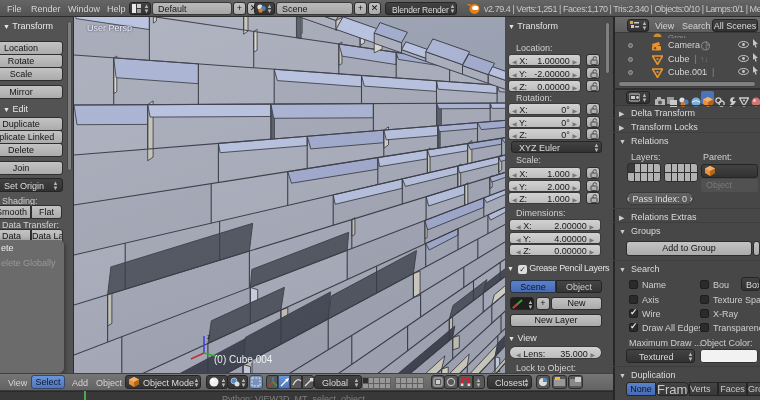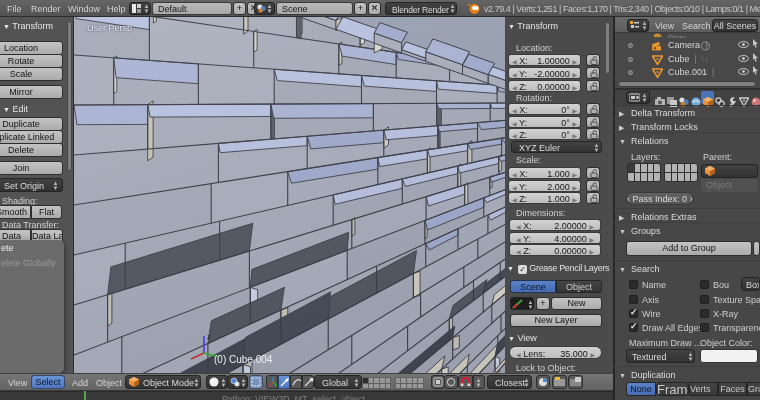--- a/index.html
+++ b/index.html
@@ -938,21 +938,21 @@
 <div class="abs" style="left:642px;top:309px;font-size:9px;color:#cfcfcf;white-space:nowrap;max-width:70px;overflow:hidden;">Wire</div>
 <div class="cb" style="left:700px;top:309px;"></div>
 <div class="abs" style="left:713px;top:309px;font-size:9px;color:#cfcfcf;white-space:nowrap;max-width:70px;overflow:hidden;">X-Ray</div>
 <div class="cb" style="left:629px;top:323px;"></div>
 <div class="ck" style="left:630px;top:321px;">✓</div>
 <div class="abs" style="left:642px;top:323px;font-size:9px;color:#cfcfcf;white-space:nowrap;max-width:75px;overflow:hidden;">Draw All Edges</div>
 <div class="cb" style="left:700px;top:323px;"></div>
 <div class="abs" style="left:713px;top:323px;font-size:9px;color:#cfcfcf;white-space:nowrap;max-width:62px;overflow:hidden;">Transparency</div>
 <div class="abs" style="left:629px;top:338px;font-size:9px;color:#d0d0d0;">Maximum Draw ...</div>
 <div class="abs" style="left:700px;top:338px;font-size:9px;color:#d0d0d0;">Object Color:</div>
-<div class="dd" style="left:626px;top:349px;width:69px;height:14px;padding:2px 0 0 5px;">Textured</div>
+<div class="dd" style="left:626px;top:349px;width:69px;height:14px;padding:2px 0 0 12px;">Textured</div>
 <div class="updn" style="left:687px;top:352px;">▲<br>▼</div>
 <div class="abs" style="left:700px;top:349px;width:58px;height:14px;background:#f2f2f2;border:1px solid #333;border-radius:3px;"></div>
 <div class="abs" style="left:613px;top:366px;width:147px;height:1px;background:#3e3e3e;"></div>
 <div class="abs" style="left:619px;top:372px;font-size:7px;color:#ccc;">▼</div>
 <div class="abs" style="left:631px;top:370px;font-size:9px;color:#dcdcdc;white-space:nowrap;">Duplication</div>
 <div class="abs" style="left:626px;top:382px;width:30px;height:14px;background:linear-gradient(#5a82c8,#476bb4);border:1px solid #252525;border-radius:3px 0 0 3px;color:#0e1624;font-size:9px;text-align:center;line-height:13px;overflow:hidden;">None</div>
 <div class="abs" style="left:656px;top:382px;width:33px;height:14px;background:linear-gradient(#444,#383838);border:1px solid #252525;border-radius:4px;color:#c9c9c9;font-size:13px;text-align:center;line-height:13px;overflow:hidden;">Frames</div>
 <div class="abs" style="left:689px;top:382px;width:29px;height:14px;background:linear-gradient(#444,#383838);border:1px solid #252525;border-radius:0;color:#c9c9c9;font-size:9px;line-height:13px;overflow:hidden;">Verts</div>
 <div class="abs" style="left:718px;top:382px;width:29px;height:14px;background:linear-gradient(#444,#383838);border:1px solid #252525;border-radius:0;color:#c9c9c9;font-size:9px;text-align:center;line-height:13px;overflow:hidden;">Faces</div>
 <div class="abs" style="left:747px;top:382px;width:18px;height:14px;background:linear-gradient(#444,#383838);border:1px solid #252525;border-radius:0;color:#c9c9c9;font-size:9px;text-align:center;line-height:13px;overflow:hidden;">Grou</div>

